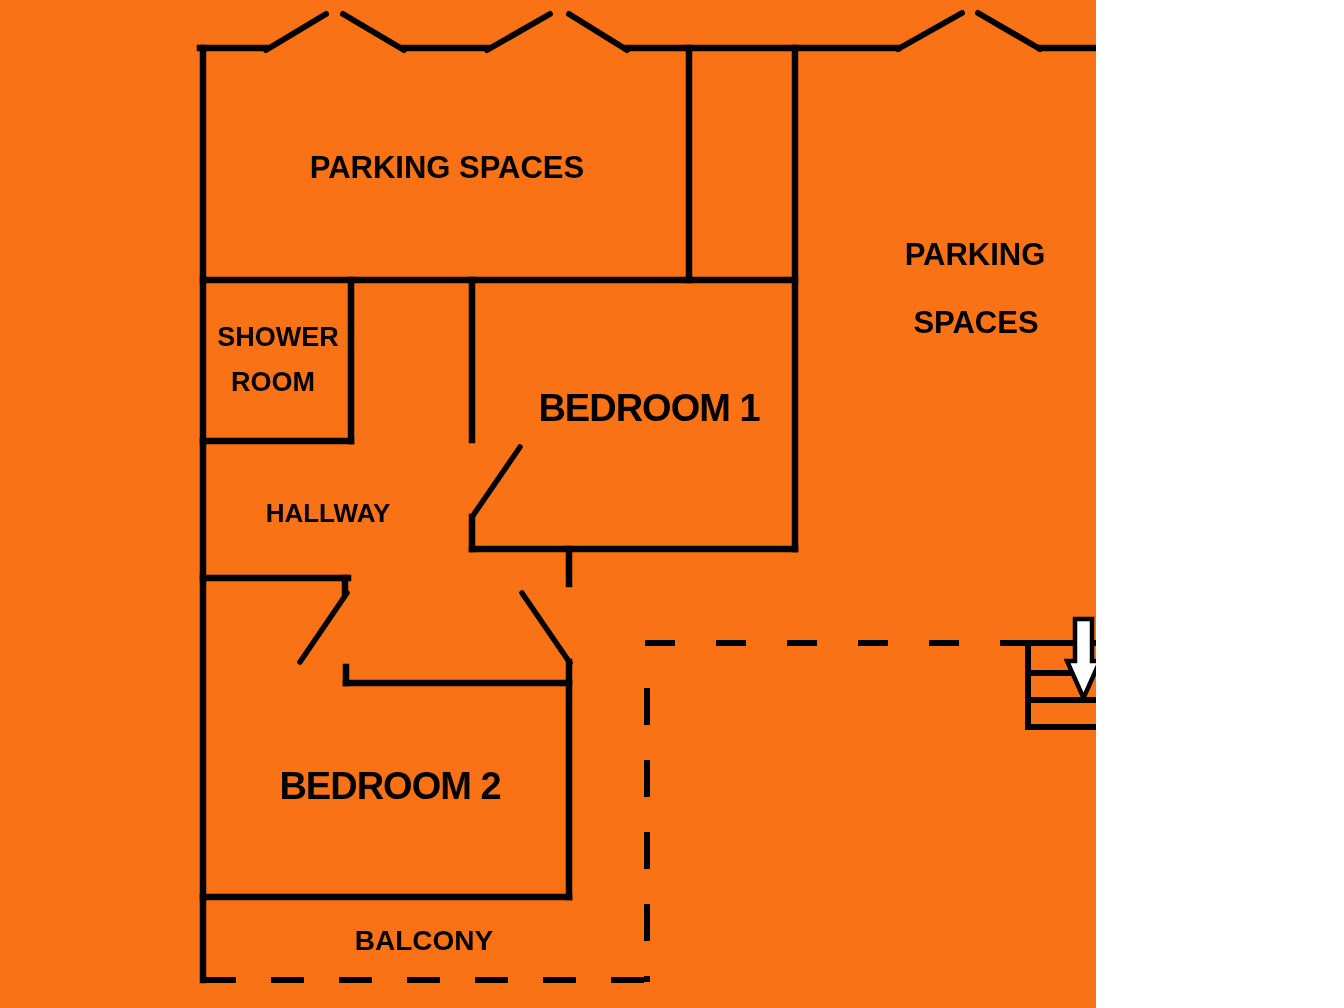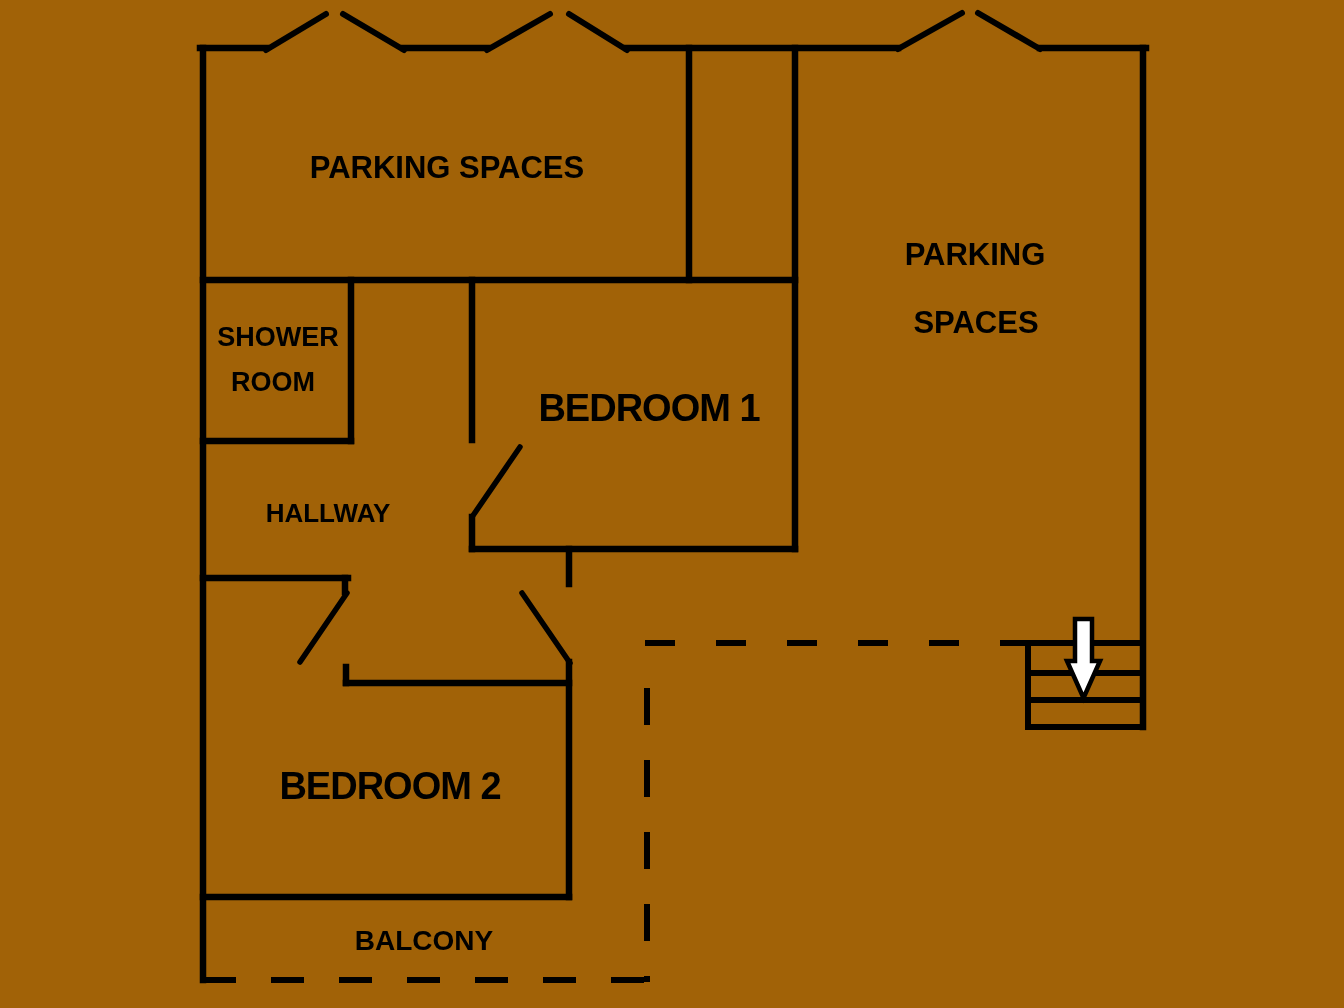--- a/index.html
+++ b/index.html
@@ -2,23 +2,23 @@
 <html><head>
 <meta charset="utf-8">
 <style>
   html, body {
     margin: 0;
     padding: 0;
     background: #ffffff;
   }
   #stage {
     position: relative;
-    width: 1344px;
+    width: 1096px;
     height: 1008px;
-    background: #a16207;
+    background: #f97316;
     overflow: hidden;
   }
   svg { display: block; }
 
   g[data-name="solid-walls"] line {
     stroke: #000000;
     stroke-width: 6.5;
     stroke-linecap: square;
   }
   g[data-name="entrance-marks"] line {

